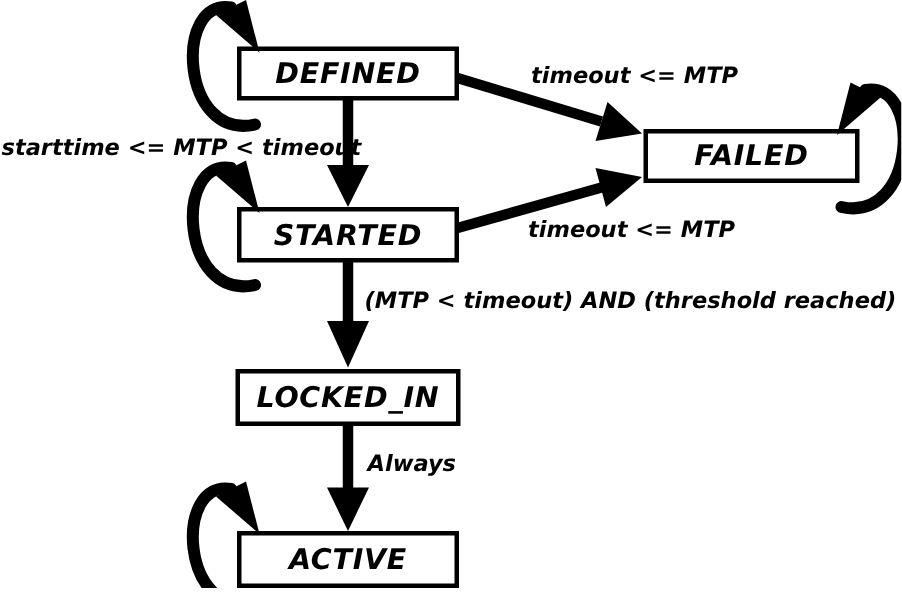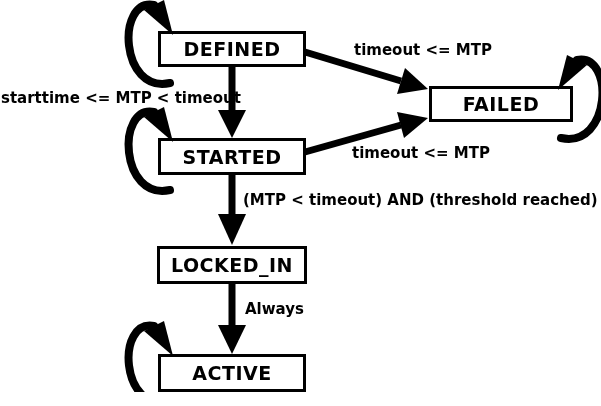--- a/index.html
+++ b/index.html
@@ -6,20 +6,21 @@
     margin: 0;
     padding: 0;
     background: #ffffff;
   }
   .stage {
     position: relative;
     width: 601px;
     height: 392px;
     background: #ffffff;
     overflow: hidden;
+    font-style: italic;
   }
   svg { display: block; }
   .state-rect {
     fill: #ffffff;
     stroke: #000000;
     stroke-width: 3px;
   }
   .edge-line {
     stroke: #000000;
     stroke-width: 7px;

